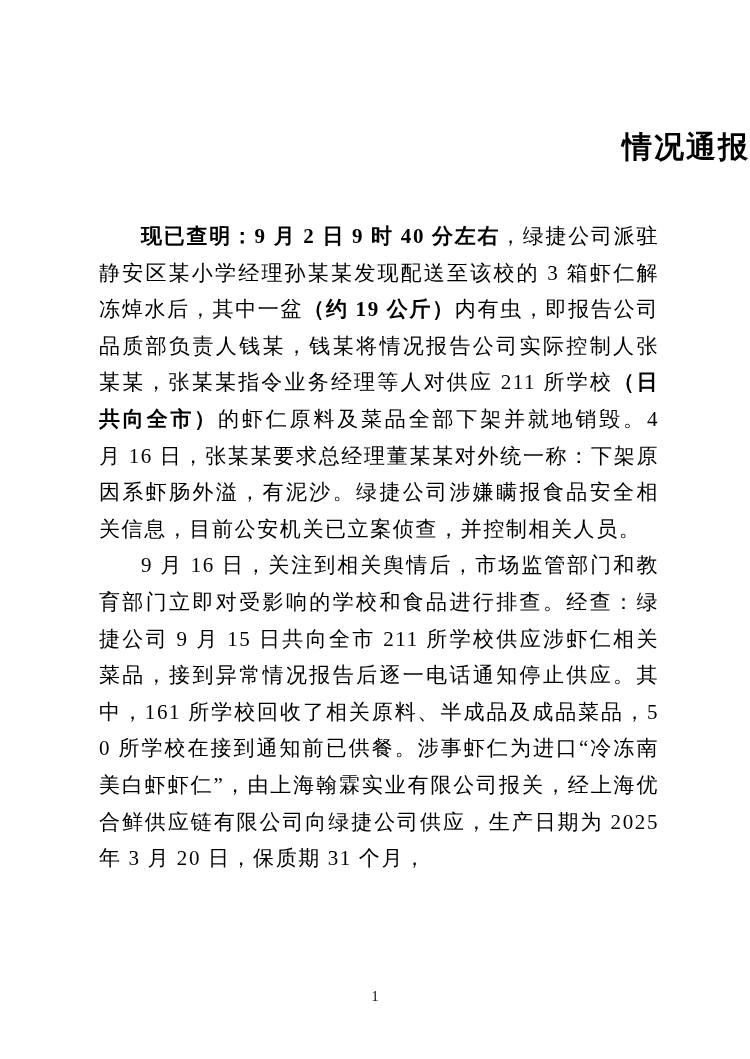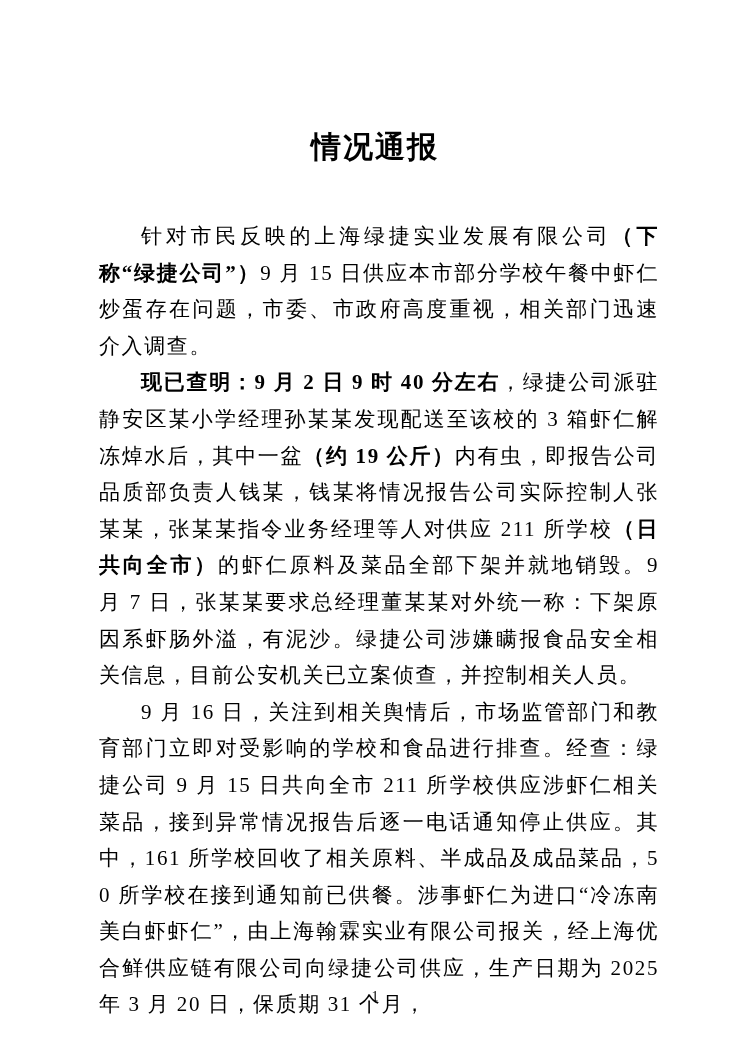--- a/index.html
+++ b/index.html
@@ -18,21 +18,21 @@
   .page {
     position: absolute;
     top: 0; left: 0;
     width: 750px;
     height: 1059px;
     background: #ffffff;
   }
   .doc-title {
     margin: 0;
     padding-top: 130px;
-    text-align: center;
+    text-align: right;
     font-size: 30px;
     line-height: 33px;
     font-weight: bold;
     letter-spacing: 2px;
   }
   .doc-body {
     position: absolute;
     top: 218px;
     left: 99px;
     width: 560px;
@@ -60,21 +60,20 @@
     line-height: 14px;
   }
 </style>
 </head>
 <body>
 
 <div class="page">
   <h1 class="doc-title">情况通报</h1>
 
   <div class="doc-body">
-      <p><span>针对市民反映的上海绿捷实业发展有限公司</span><span class="b">（下称“绿捷公司”）</span><span>9 月 15 日供应本市部分学校午餐中虾仁炒蛋存在问题，市委、市政府高度重视，相关部门迅速介入调查。</span></p>
-      <p><span class="b">现已查明：9 月 2 日 9 时 40 分左右</span><span>，绿捷公司派驻静安区某小学经理孙某某发现配送至该校的 3 箱虾仁解冻焯水后，其中一盆</span><span class="b">（约 19 公斤）</span><span>内有虫，即报告公司品质部负责人钱某，钱某将情况报告公司实际控制人张某某，张某某指令业务经理等人对供应 211 所学校</span><span class="b">（日共向全市）</span><span>的虾仁原料及菜品全部下架并就地销毁。9 月 7 日，张某某要求总经理董某某对外统一称：下架原因系虾肠外溢，有泥沙。绿捷公司涉嫌瞒报食品安全相关信息，目前公安机关已立案侦查，并控制相关人员。</span></p>
+      <p><span class="b">现已查明：9 月 2 日 9 时 40 分左右</span><span>，绿捷公司派驻静安区某小学经理孙某某发现配送至该校的 3 箱虾仁解冻焯水后，其中一盆</span><span class="b">（约 19 公斤）</span><span>内有虫，即报告公司品质部负责人钱某，钱某将情况报告公司实际控制人张某某，张某某指令业务经理等人对供应 211 所学校</span><span class="b">（日共向全市）</span><span>的虾仁原料及菜品全部下架并就地销毁。4 月 16 日，张某某要求总经理董某某对外统一称：下架原因系虾肠外溢，有泥沙。绿捷公司涉嫌瞒报食品安全相关信息，目前公安机关已立案侦查，并控制相关人员。</span></p>
       <p><span>9 月 16 日，关注到相关舆情后，市场监管部门和教育部门立即对受影响的学校和食品进行排查。经查：绿捷公司 9 月 15 日共向全市 211 所学校供应涉虾仁相关菜品，接到异常情况报告后逐一电话通知停止供应。其中，161 所学校回收了相关原料、半成品及成品菜品，50 所学校在接到通知前已供餐。涉事虾仁为进口“冷冻南美白虾虾仁”，由上海翰霖实业有限公司报关，经上海优合鲜供应链有限公司向绿捷公司供应，生产日期为 2025 年 3 月 20 日，保质期 31 个月，</span></p>
     </div>
 
   <div class="page-footer">
     <span>1</span>
   </div>
 </div>
 
 </body></html>

